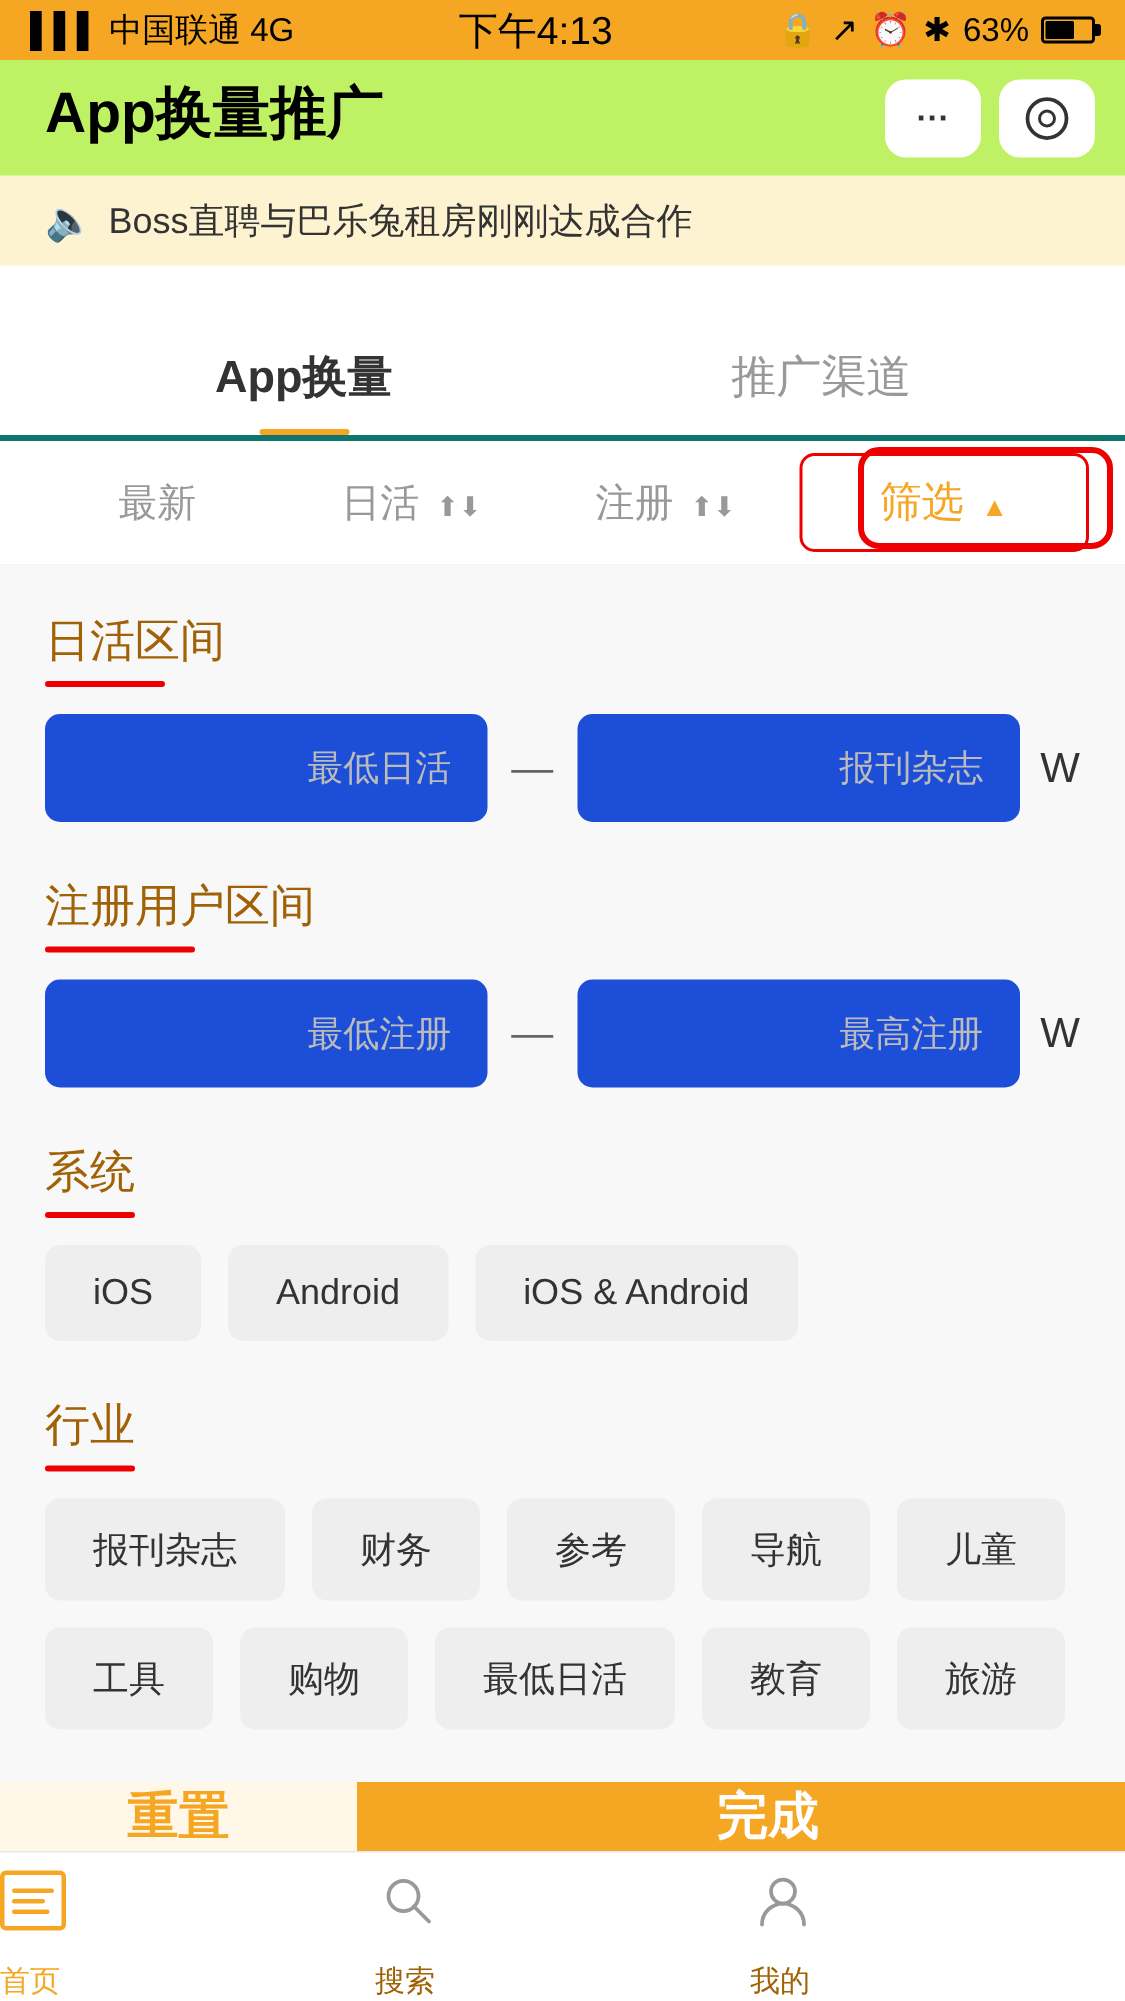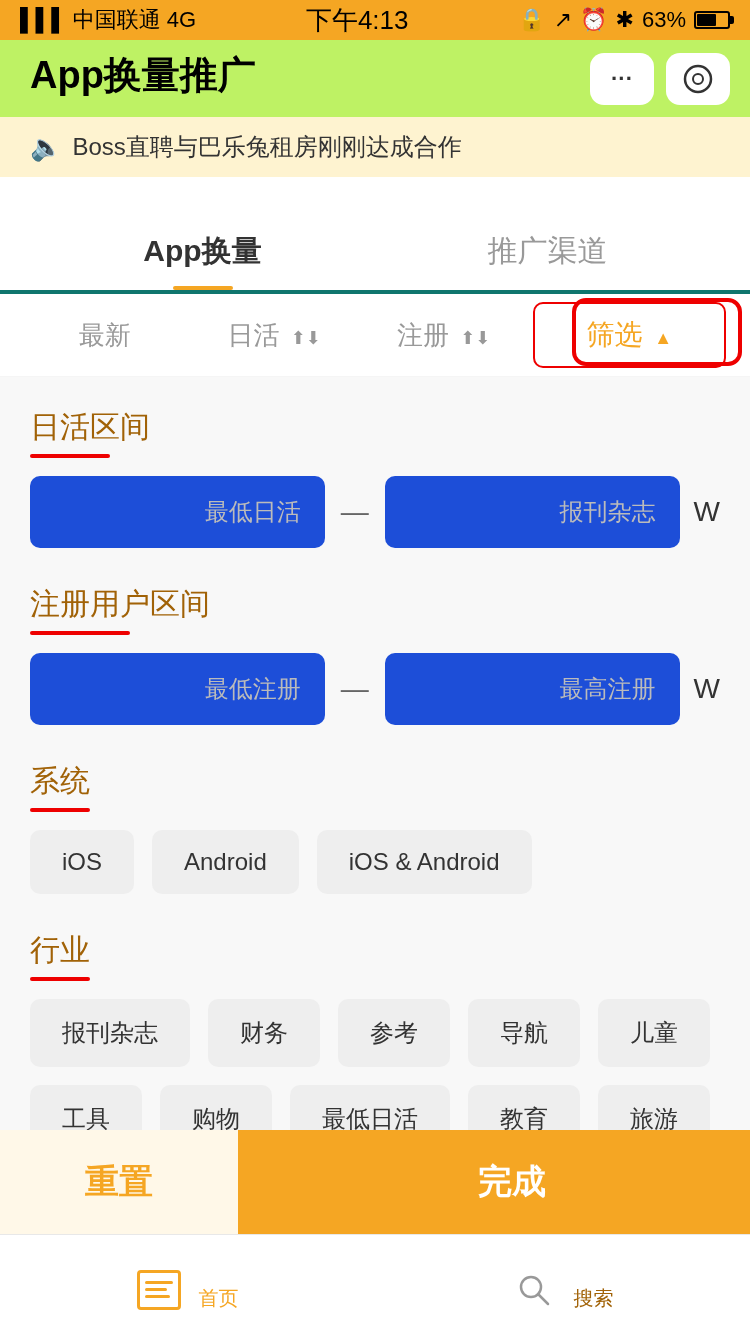--- a/index.html
+++ b/index.html
@@ -231,21 +231,22 @@
       cursor: pointer;
     }
 
     
     .bottom-btns {
       position: fixed;
       bottom: 100px;
       left: 0;
       width: 750px;
       display: flex;
-      height: 104px;
+      height: 80px;
+      align-items: flex-end;
     }
     .btn-reset {
       flex: 1;
       background: #fff8e8;
       color: #f5a623;
       font-size: 34px;
       font-weight: 600;
       display: flex;
       align-items: center;
       justify-content: center;
@@ -274,22 +275,22 @@
       width: 750px;
       height: 100px;
       background: #fff;
       border-top: 1px solid #e8e8e8;
       display: flex;
       align-items: center;
     }
     .nav-item {
       flex: 1;
       display: flex;
-      flex-direction: row;
-      align-items: flex-end;
+      flex-direction: column;
+      align-items: flex-start;
       justify-content: center;
       gap: 18px;
       cursor: pointer;
       padding-top: 10px;
     }
     .nav-icon {
       width: 44px;
       height: 44px;
       display: flex;
       align-items: center;
@@ -479,13 +480,22 @@
   </div>
   <div class="nav-item">
     <div class="nav-icon">
       <svg width="40" height="40" viewBox="0 0 40 40" fill="none">
         <circle cx="17" cy="17" r="10" stroke="#999" stroke-width="2.5"></circle>
         <line x1="24" y1="24" x2="34" y2="34" stroke="#999" stroke-width="2.5" stroke-linecap="round"></line>
       </svg>
     </div>
     <span class="nav-label">搜索</span>
   </div>
+  <div class="nav-item">
+    <div class="nav-icon">
+      <svg width="40" height="40" viewBox="0 0 40 40" fill="none">
+        <circle cx="20" cy="14" r="8" stroke="#999" stroke-width="2.5"></circle>
+        <path d="M6 36c0-7.732 6.268-14 14-14s14 6.268 14 14" stroke="#999" stroke-width="2.5" stroke-linecap="round"></path>
+      </svg>
+    </div>
+    <span class="nav-label">我的</span>
+  </div>
 </div>
 
 </body></html>

